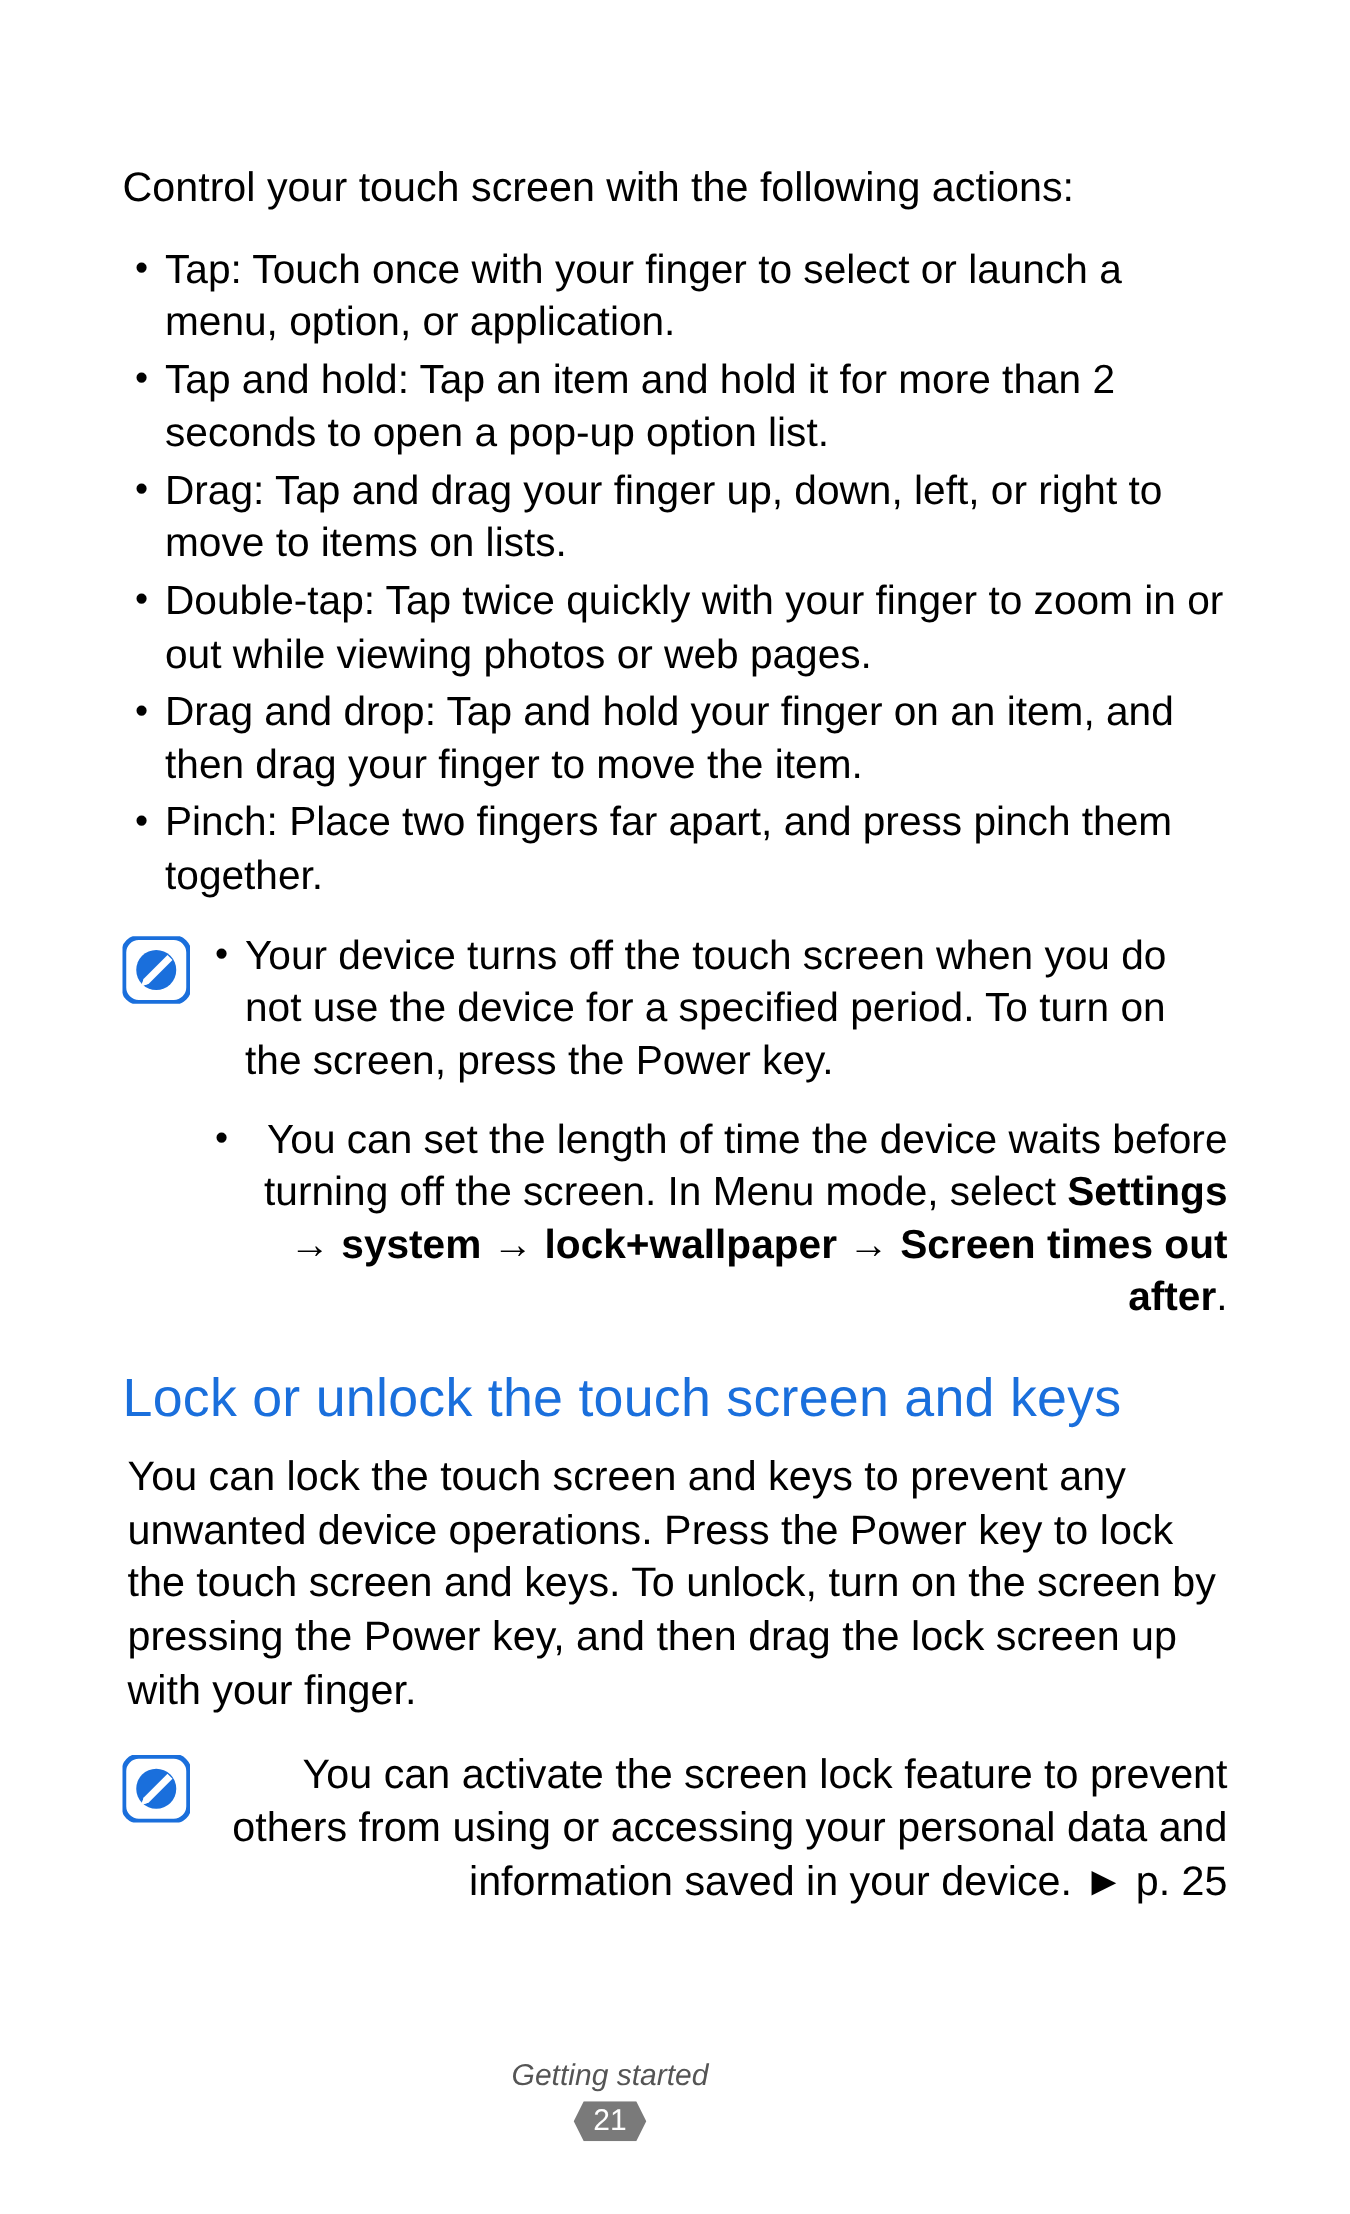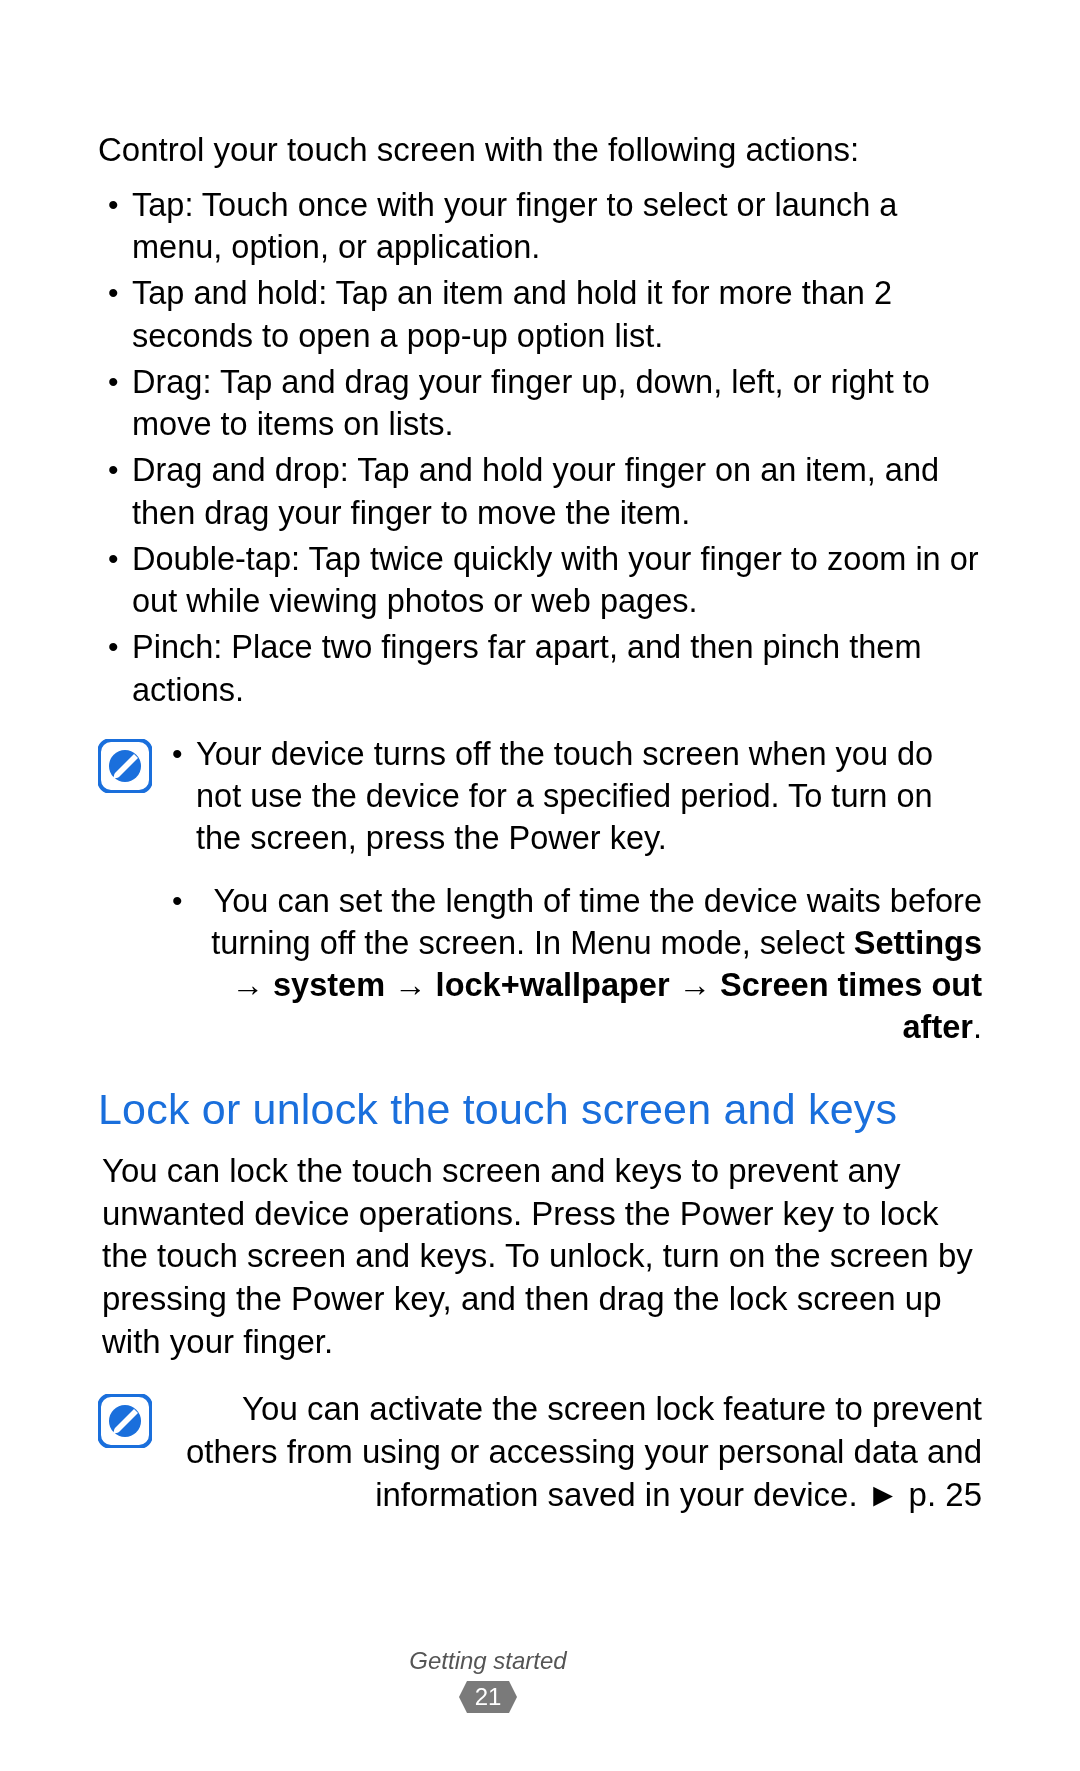--- a/index.html
+++ b/index.html
@@ -14,21 +14,21 @@
   .page {
     box-sizing: border-box;
     width: 1080px;
     height: 1771px;
     padding: 96px 98px 0 98px;
     position: relative;
   }
   .intro {
     font-size: 33px;
     line-height: 1.3;
-    margin-bottom: 12px;
+    margin-bottom: 22px;
   }
   ul.main-list {
     font-size: 32.5px;
     line-height: 1.30;
     padding-left: 34px;
     margin: 0 0 22px 0;
   }
   ul.main-list > li {
     list-style: none;
     position: relative;
@@ -136,23 +136,23 @@
 <body>
 
 <div class="page">
 
   <p class="intro">Control your touch screen with the following actions:</p>
 
   <ul class="main-list">
     <li>Tap: Touch once with your finger to select or launch a menu, option, or application.</li>
     <li>Tap and hold: Tap an item and hold it for more than 2 seconds to open a pop-up option list.</li>
     <li>Drag: Tap and drag your finger up, down, left, or right to move to items on lists.</li>
+    <li>Double-tap: Tap twice quickly with your finger to zoom in or out while viewing photos or web pages.</li>
     <li>Drag and drop: Tap and hold your finger on an item, and then drag your finger to move the item.</li>
-    <li>Double-tap: Tap twice quickly with your finger to zoom in or out while viewing photos or web pages.</li>
-    <li>Pinch: Place two fingers far apart, and then pinch them actions.</li>
+    <li>Pinch: Place two fingers far apart, and press pinch them together.</li>
   </ul>
 
   <div class="note-block">
     <div class="note-icon">
       <svg viewBox="0 0 54 54" width="54" height="54">
         <rect x="1" y="1" width="52" height="52" rx="12" ry="12" fill="#ffffff" stroke="#1a6fdc" stroke-width="4"></rect>
         <circle cx="27" cy="27" r="16" fill="#1a6fdc"></circle>
         <rect x="11" y="11" width="32" height="32" fill="none"></rect>
         <path d="M17 34 L36 15 L40 19 L21 38 L15 40 Z" fill="#ffffff"></path>
         <path d="M17 34 L21 38 L15 40 Z" fill="#ffffff"></path>

